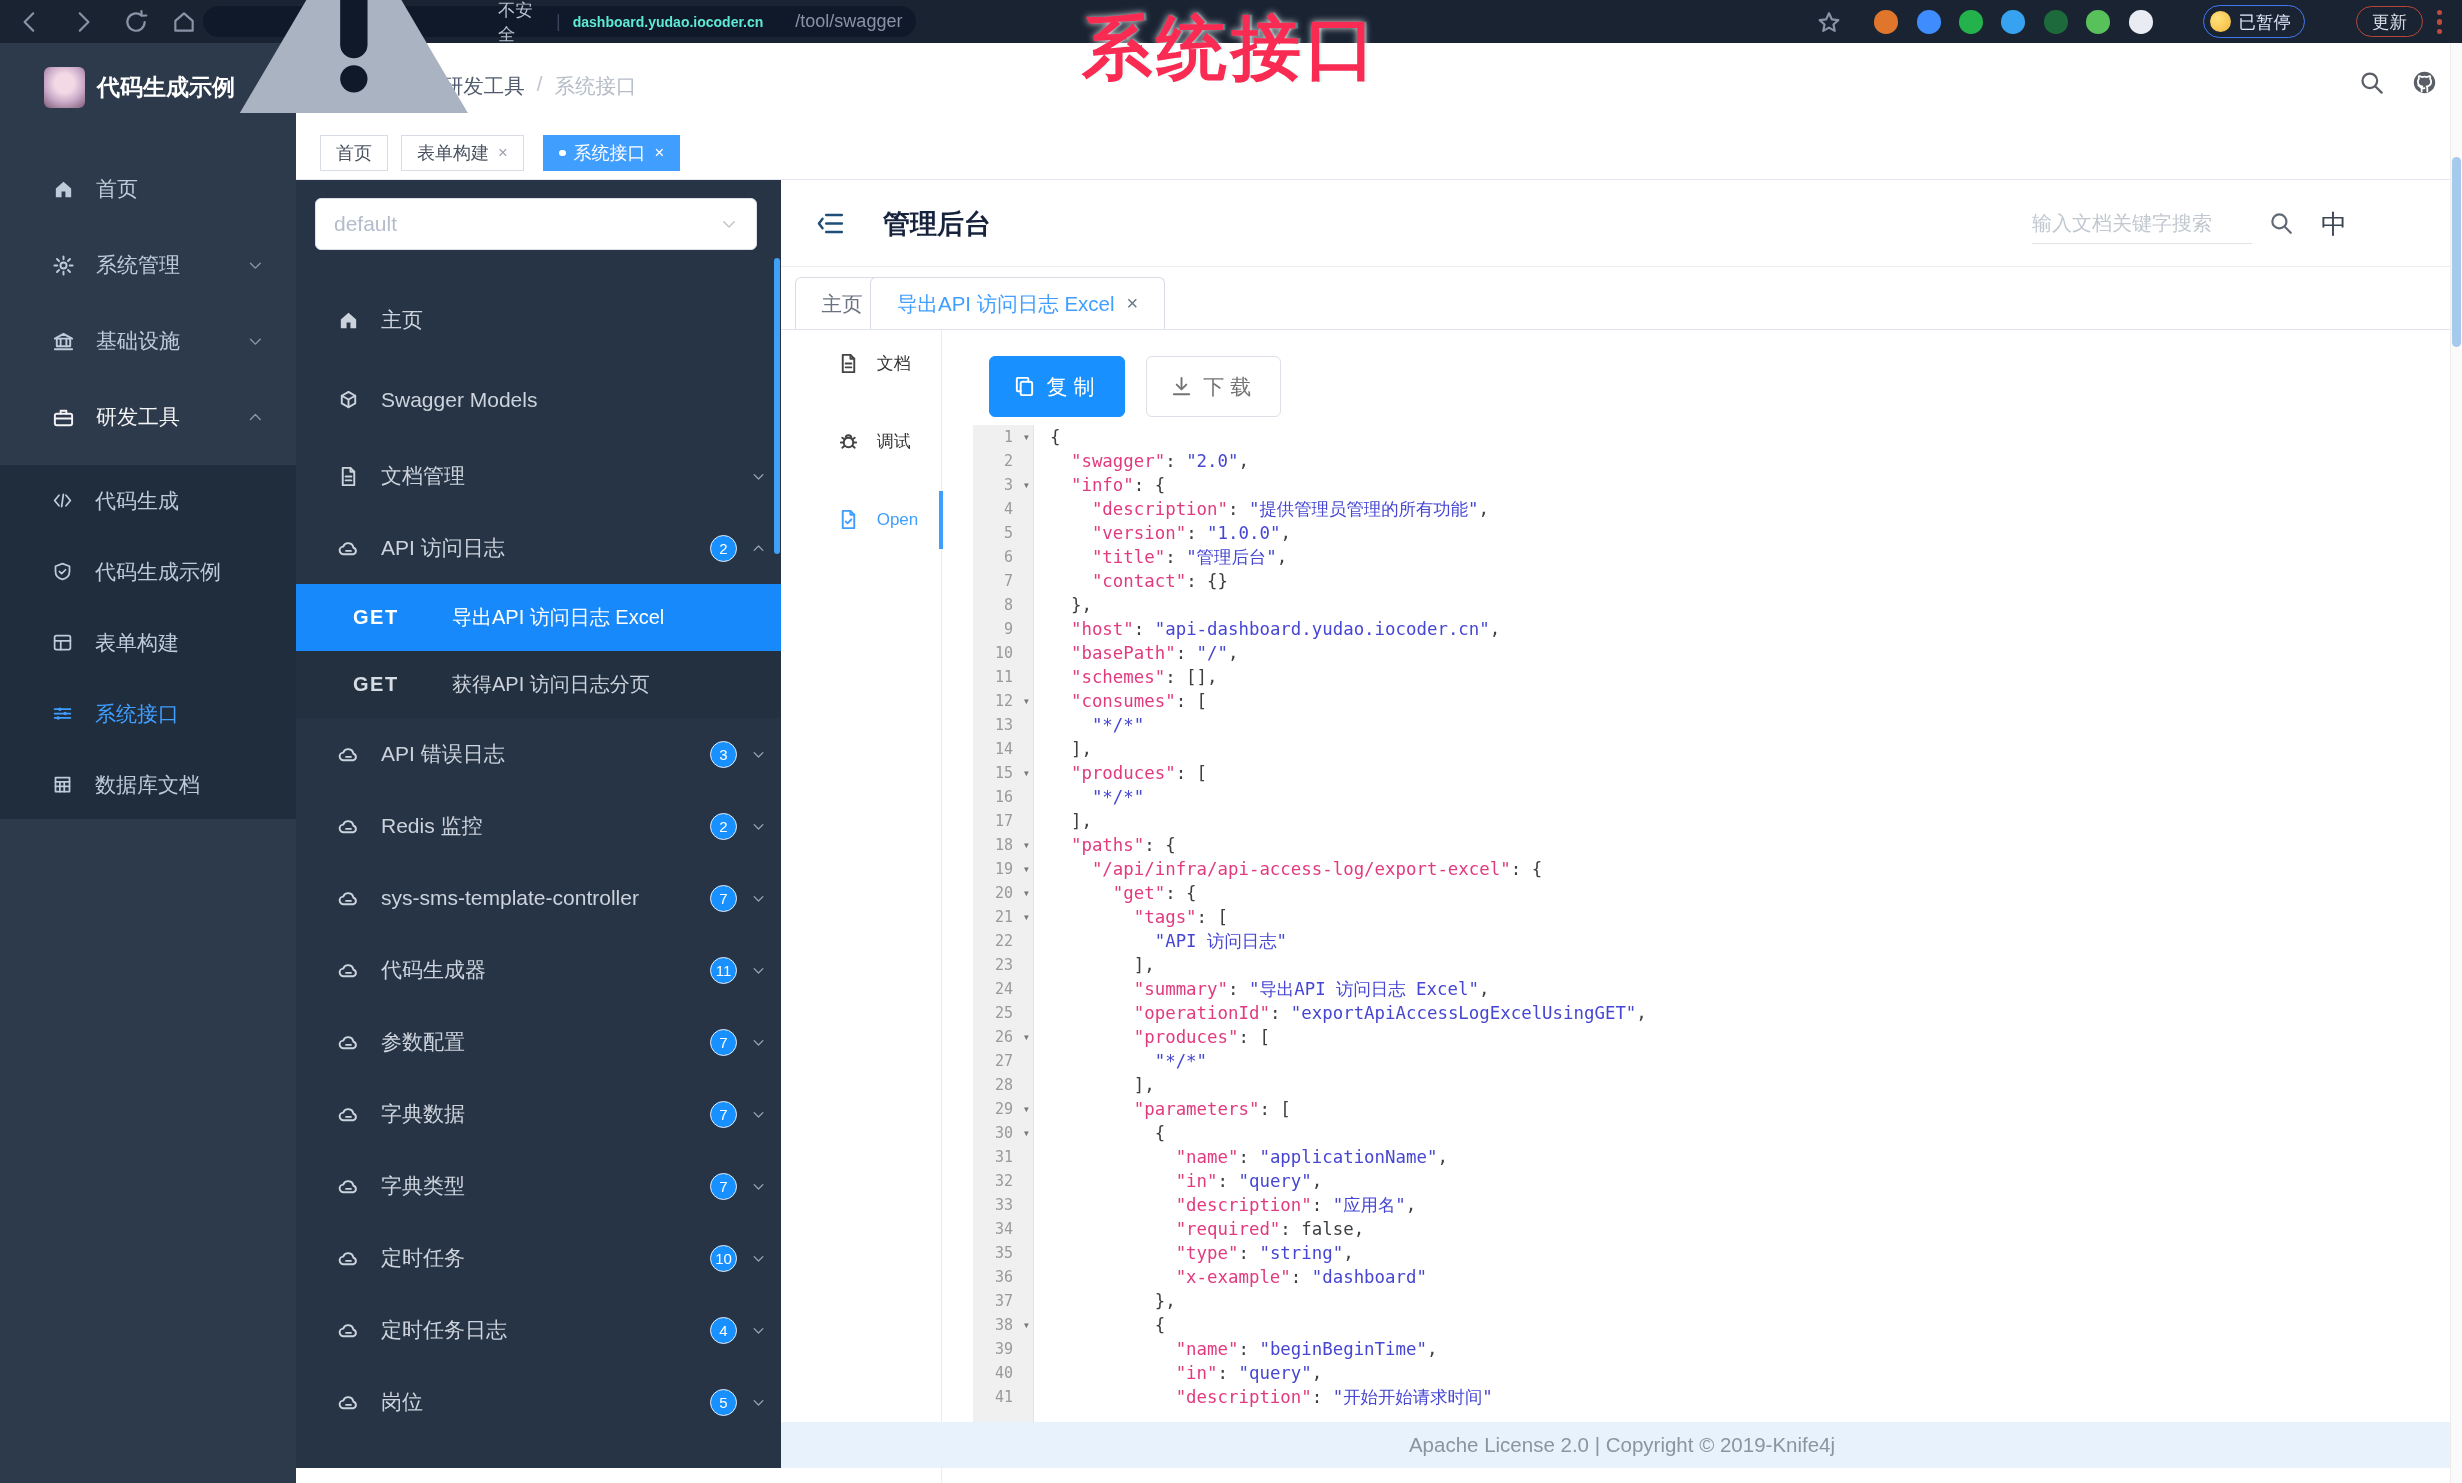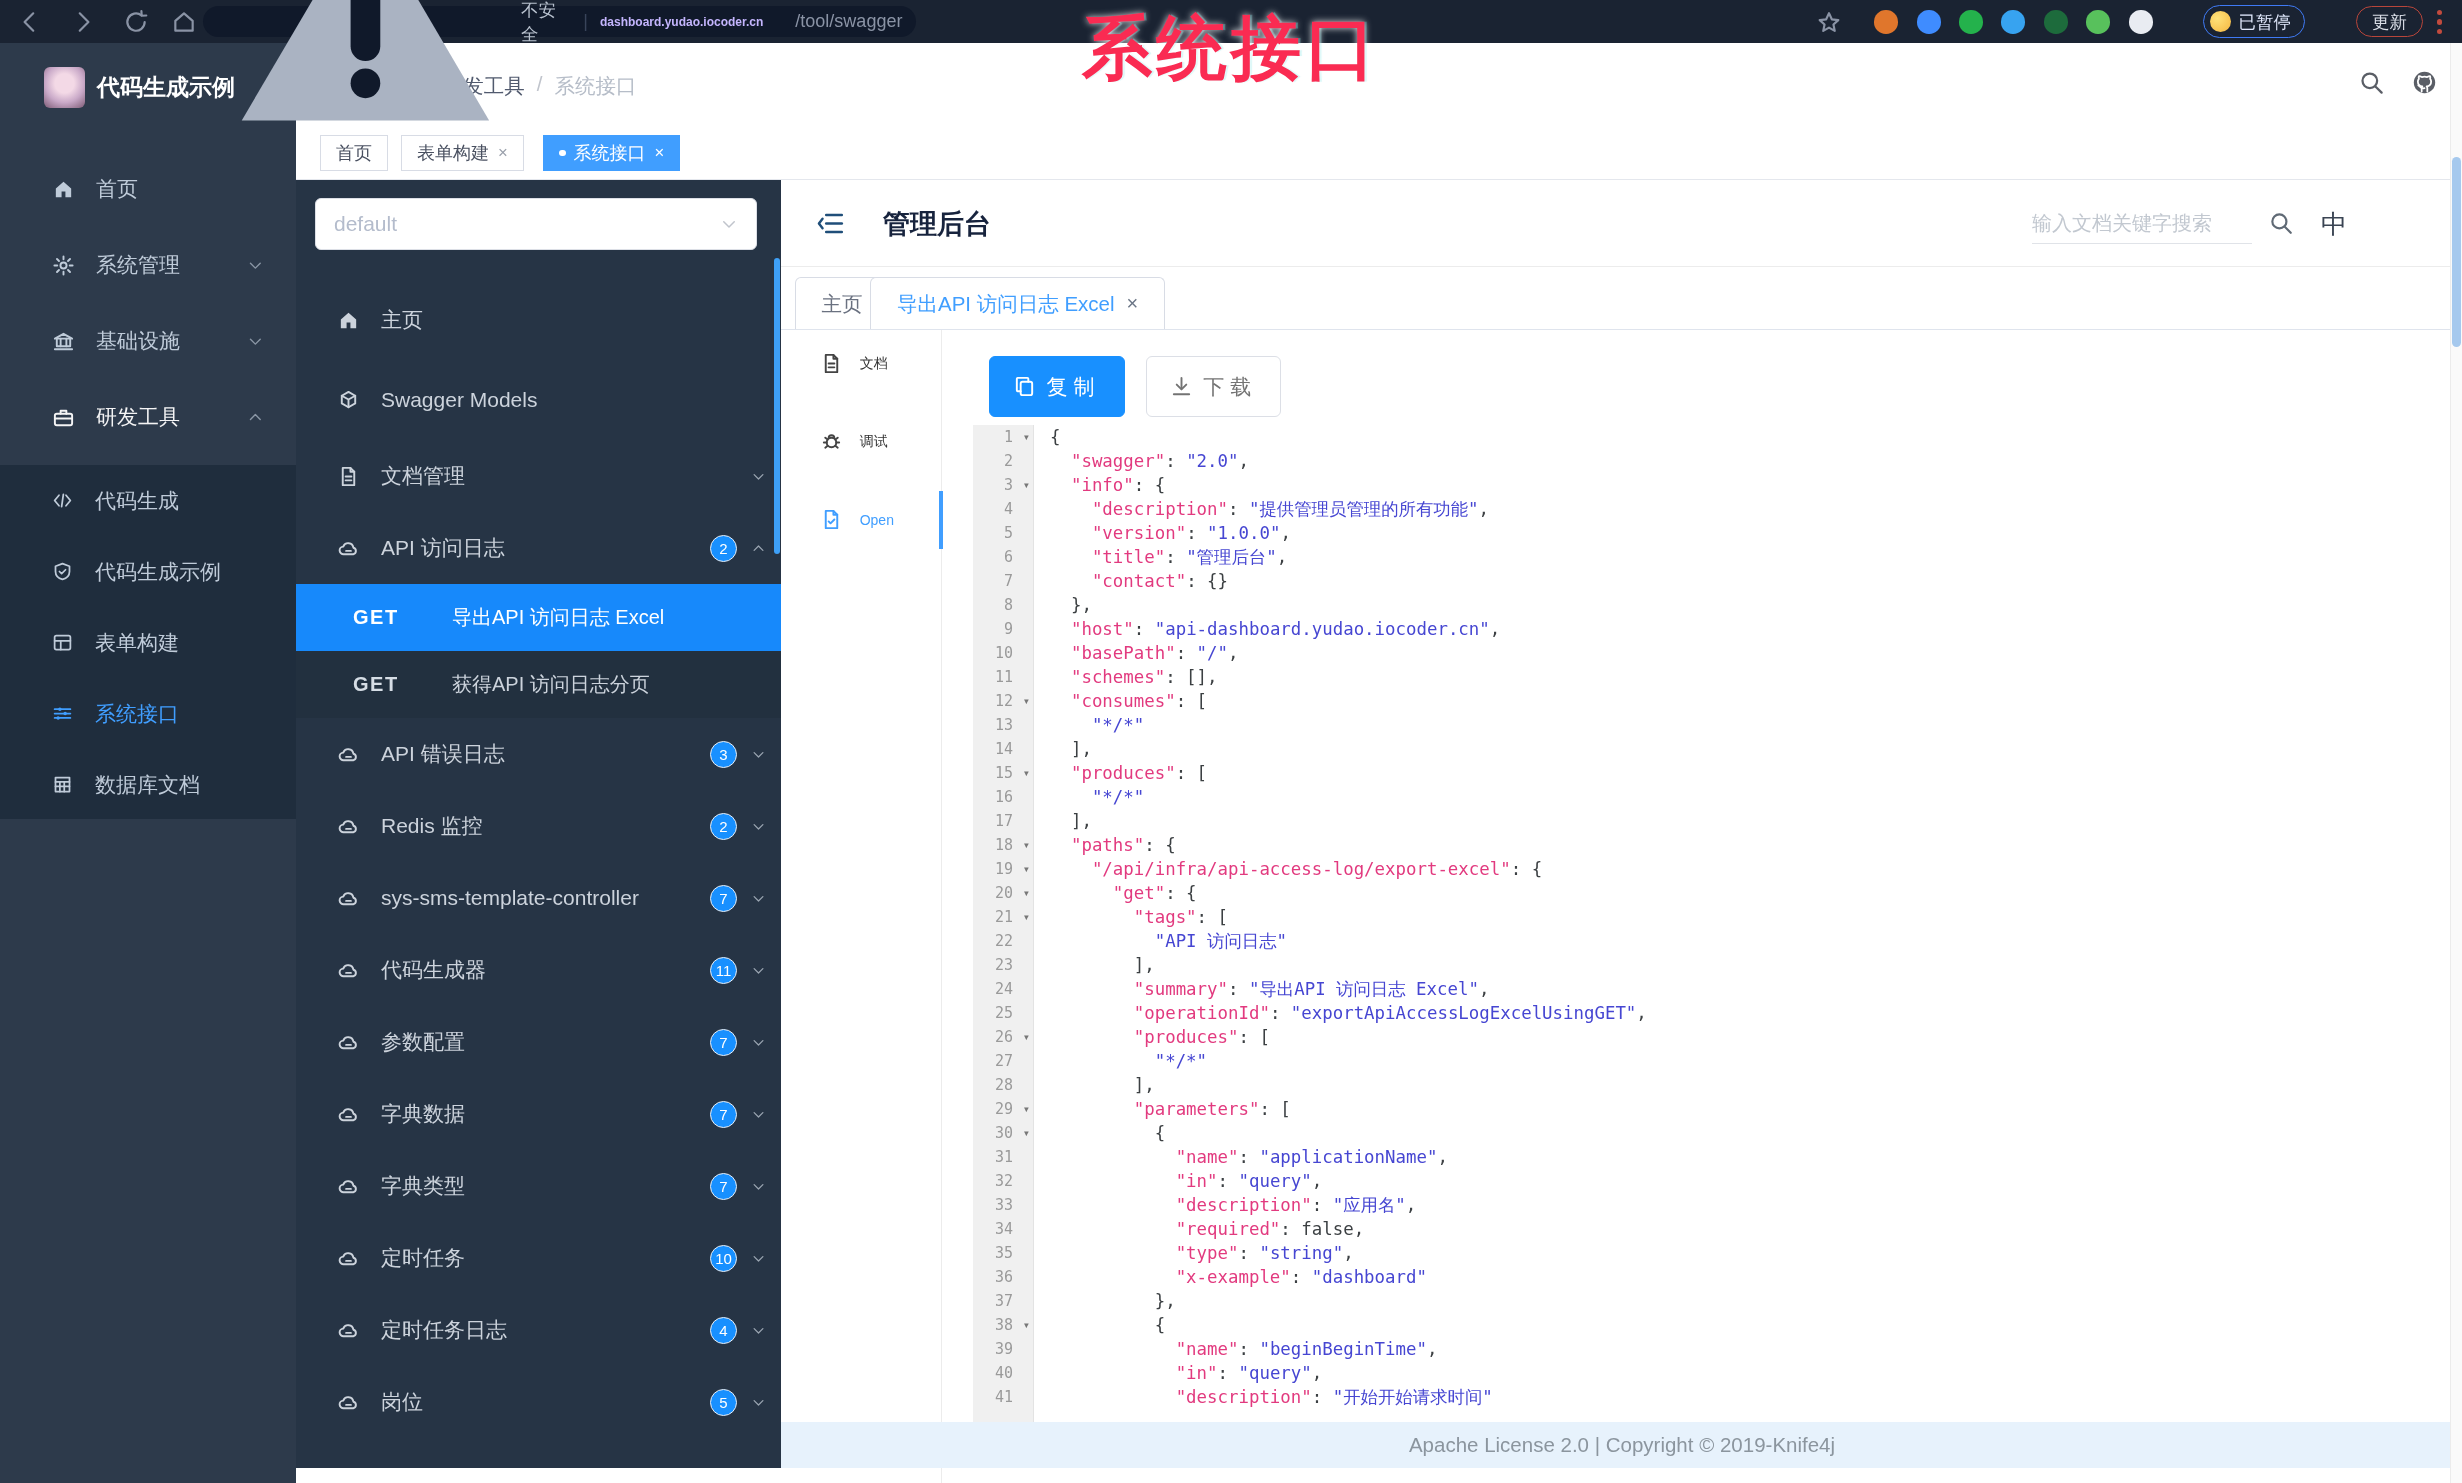--- a/index.html
+++ b/index.html
@@ -8,21 +8,21 @@
   svg { display:block; }
 
   
   #chrome { position:absolute; left:0; top:0; width:2462px; height:43px; background:#1a2332; z-index:40; }
   .nav-ic { position:absolute; top:9px; width:26px; height:26px; color:#8a93a5; }
   #url-pill { position:absolute; left:203px; top:6px; width:713px; height:31px; border-radius:16px;
     background:#10192a; display:flex; align-items:center; padding:0 13.6px; }
   #url-pill .warn { color:#aab3c2; margin-right:7.6px; }
   #url-pill .nslabel { color:#b9c2cf; font-size:17.4px; margin-right:10.6px; }
   #url-pill .sep { color:#39445a; font-size:18px; margin-right:12px; }
-  #url-pill .host { color:#c4b5fd; font-size:12px; font-weight:bold; }
+  #url-pill .host { color:#5eead4; font-size:14px; font-weight:bold; }
   #url-pill .path { color:#8a93a5; font-size:18px;margin-left:32px; }
   .ext-dot { position:absolute; top:10px; width:23.5px; height:23.5px; border-radius:50%; }
   #paused-pill { position:absolute; left:2203px; top:5.3px; height:33px; border:1.5px solid #3f7af5;
     border-radius:16.7px; display:flex; align-items:center; padding:0 13.6px 0 6px; }
   #paused-pill .face { width:21px; height:21px; border-radius:50%;
     background:radial-gradient(circle at 35% 35%, #ffe27a, #f4b63f); margin-right:7.6px; }
   #paused-pill .lbl { color:#dfe7fb; font-size:17.4px; }
   #update-pill { position:absolute; left:2356px; top:6px; width:67px; height:31px; border:1.5px solid #b8453a;
     border-radius:16px; color:#d9dde6; font-size:17.4px; display:flex; align-items:center; justify-content:center; }
   #kebab { position:absolute; left:2437px; top:10px; width:6px; height:24px; display:flex;
@@ -108,21 +108,21 @@
 
   #content-tabs { position:absolute; left:0; top:92px; width:1682px; height:58px; border-bottom:0.8px solid #dfe4ed; }
   .ctab { position:absolute; top:5.3px; height:52px; border:0.8px solid #d8dce5; border-bottom:none;
     border-radius:6px 6px 0 0; background:#fff; color:#6a7180; font-size:20.5px;
     display:flex; align-items:center; padding:0 26px; cursor:pointer; }
   .ctab.active { color:#409eff; }
   .ctab .x { margin-left:12px; font-size:20px; color:#9aa4b2; }
   .ctab.active .x { color:#6b7686; }
 
   #mini-side { position:absolute; left:0; top:150px; width:161px; height:1225px; border-right:0.8px solid #ececec; }
-  .mini-item { position:relative; width:161px; display:flex; align-items:center; color:#333; font-size:14px; cursor:pointer; }
+  .mini-item { position:relative; width:161px; display:flex; align-items:center; color:#333; font-size:17px; cursor:pointer;padding-left:17px; }
   .mini-item .ic { width:23px; height:23px; margin-left:39px; margin-right:16.7px; color:#444; flex:0 0 auto; }
   .mini-item.active { color:#409eff; }
   .mini-item.active .ic { color:#409eff; }
   .mini-item .bar { position:absolute; right:-0.8px; top:0; width:3.8px; height:100%; background:#409eff; }
 
   #toolbar { position:absolute; left:208px; top:176px; height:61px; display:flex; gap:21px; }
   .btn { height:61px; border-radius:6px; font-size:21px; letter-spacing:6px; display:flex; align-items:center;
     padding:0 23px; cursor:pointer; }
   .btn .ic { width:23px; height:23px; margin-right:10.6px; letter-spacing:0; }
   .btn-primary { background:#1890ff; color:#fff; border:0.8px solid #1890ff;justify-content:center; }

